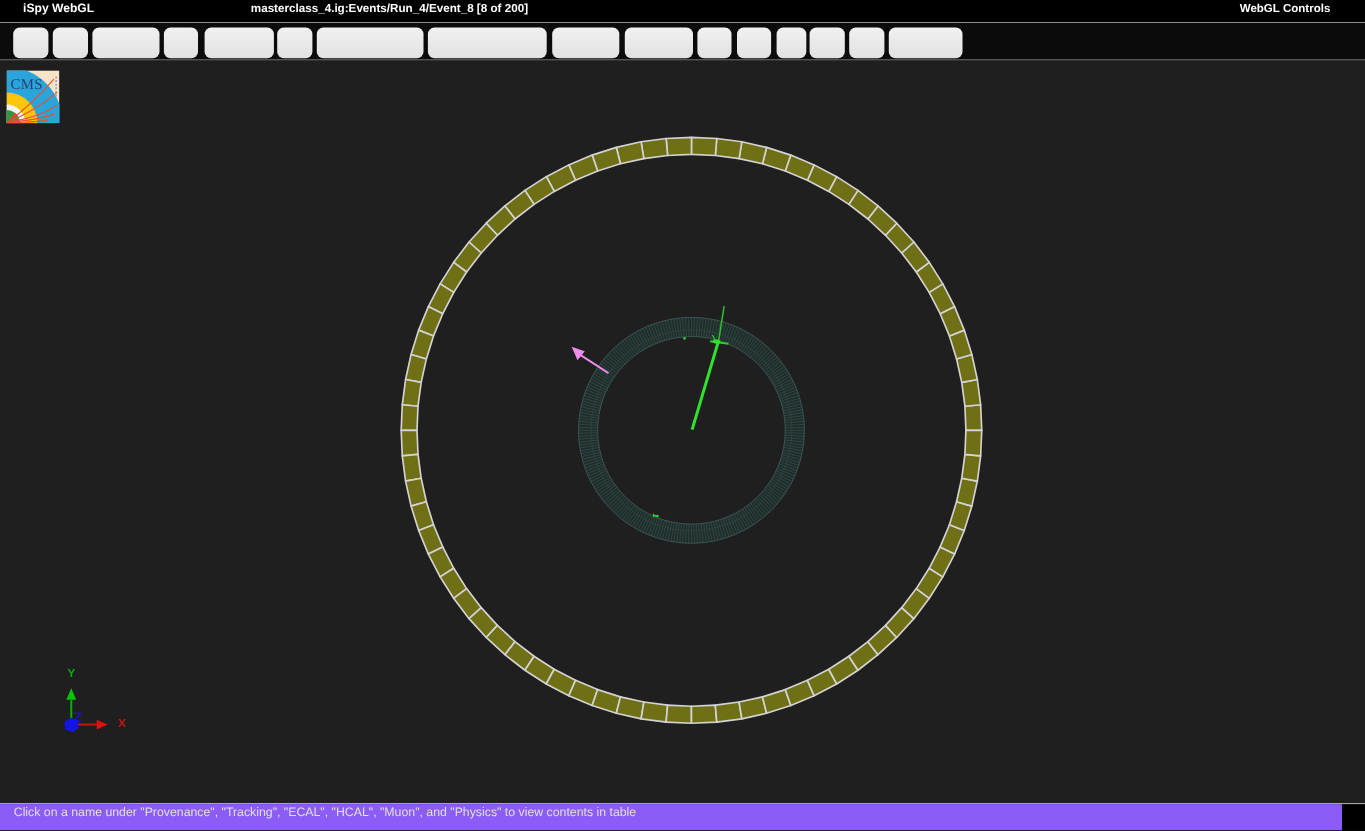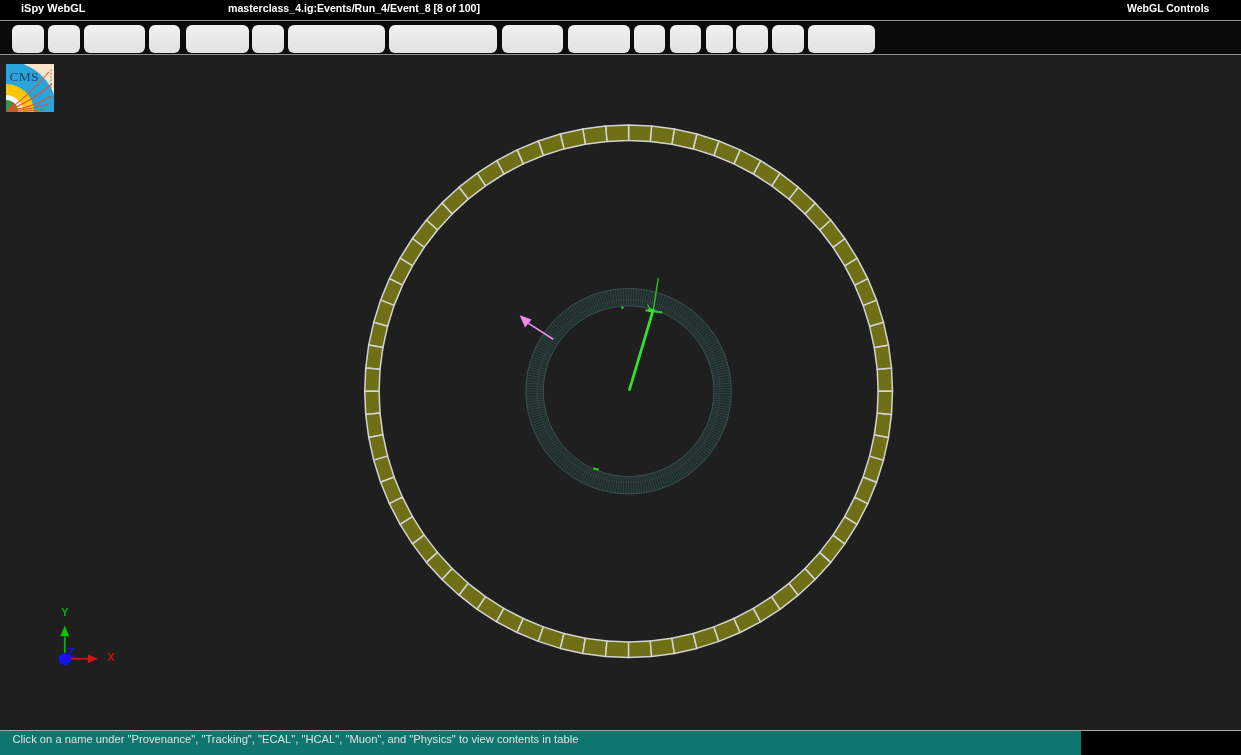--- a/index.html
+++ b/index.html
@@ -5,36 +5,36 @@
   font-family:"Liberation Sans", sans-serif; }
 #page { position:relative; width:1241px; height:755px;padding-left:39px; }
 .abs { position:absolute; }
 #topbar { left:0; top:0; width:1241px; height:19.5px; background:#000; }
 #topbar span { position:absolute; top:1.5px; font-size:11px; font-weight:bold; color:#fff; white-space:nowrap; }
 #hr1 { left:0; top:19.5px; width:1241px; height:1.5px; background:#8e8e8e; }
 #toolbar { left:0; top:21px; width:1241px; height:32.5px; background:#0b0b0b; }
 #hr2 { left:0; top:53.5px; width:1241px; height:1.5px; background:#8e8e8e; }
 #canvas { left:0; top:55px; width:1241px; height:674.5px; background:#1f1f1f; }
 #hr3 { left:0; top:729.5px; width:1241px; height:1px; background:#a8a8a8; }
-#status { left:0; top:730.5px; width:1081px; height:24.5px; background:#0f766e; }
+#status { left:0; top:730.5px; width:1220px; height:24.5px; background:#8b5cf6; }
 #status span { position:absolute; left:12.5px; top:2px; font-size:11.2px; color:#e0e0e0; white-space:nowrap; }
 .tbg { position:absolute; top:4px; height:27.5px; border-radius:6px; overflow:hidden;
    background:linear-gradient(#f1f1f1,#e2e2e2); display:flex; }
 .tbc { height:100%; display:flex; align-items:center; justify-content:center;margin-top:29px; }
 .tbc.div { border-left:1px solid #bdbdbd; }
 .tbc.sel { background:linear-gradient(#c3c3c3,#cccccc); }
 .tbc.foc { border:2.5px solid #0a0a0a; border-radius:6px; }
 .tbt { font-size:12px; color:#333; }
 .tbc svg { transform:scale(0.87); }
 #infotext { left:62px; top:9px; color:#fff; font-size:10.9px; font-weight:bold; line-height:16px; white-space:nowrap; }
 </style></head><body>
 <div id="page">
 <div class="abs" id="topbar">
   <span style="left:21px">iSpy WebGL</span>
-  <span style="left:228px;font-size:10.6px">masterclass_4.ig:Events/Run_4/Event_8 [8 of 100]</span>
+  <span style="left:228px;font-size:10.6px">masterclass_4.ig:Events/Run_4/Event_8 [8 of 200]</span>
   <span style="left:1127px;font-size:10.5px">WebGL Controls</span>
 </div>
 <div class="abs" id="hr1"></div>
 <div class="abs" id="toolbar">
       <div class="tbg" style="left:12px;width:32px">
         <div class="tbc" style="width:32px">
           <svg width="16" height="14" viewBox="0 0 16 14">
             <path d="M0.5 12 L0.5 2.5 Q0.5 1.5 1.5 1.5 L5.5 1.5 L7 3 L12 3 Q13 3 13 4 L13 5 L4.2 5 L1.8 12 Z" fill="#262626"></path>
             <path d="M2.6 12 L4.9 6 L15.5 6 L13.2 12 Z" fill="#262626"></path>
           </svg>

